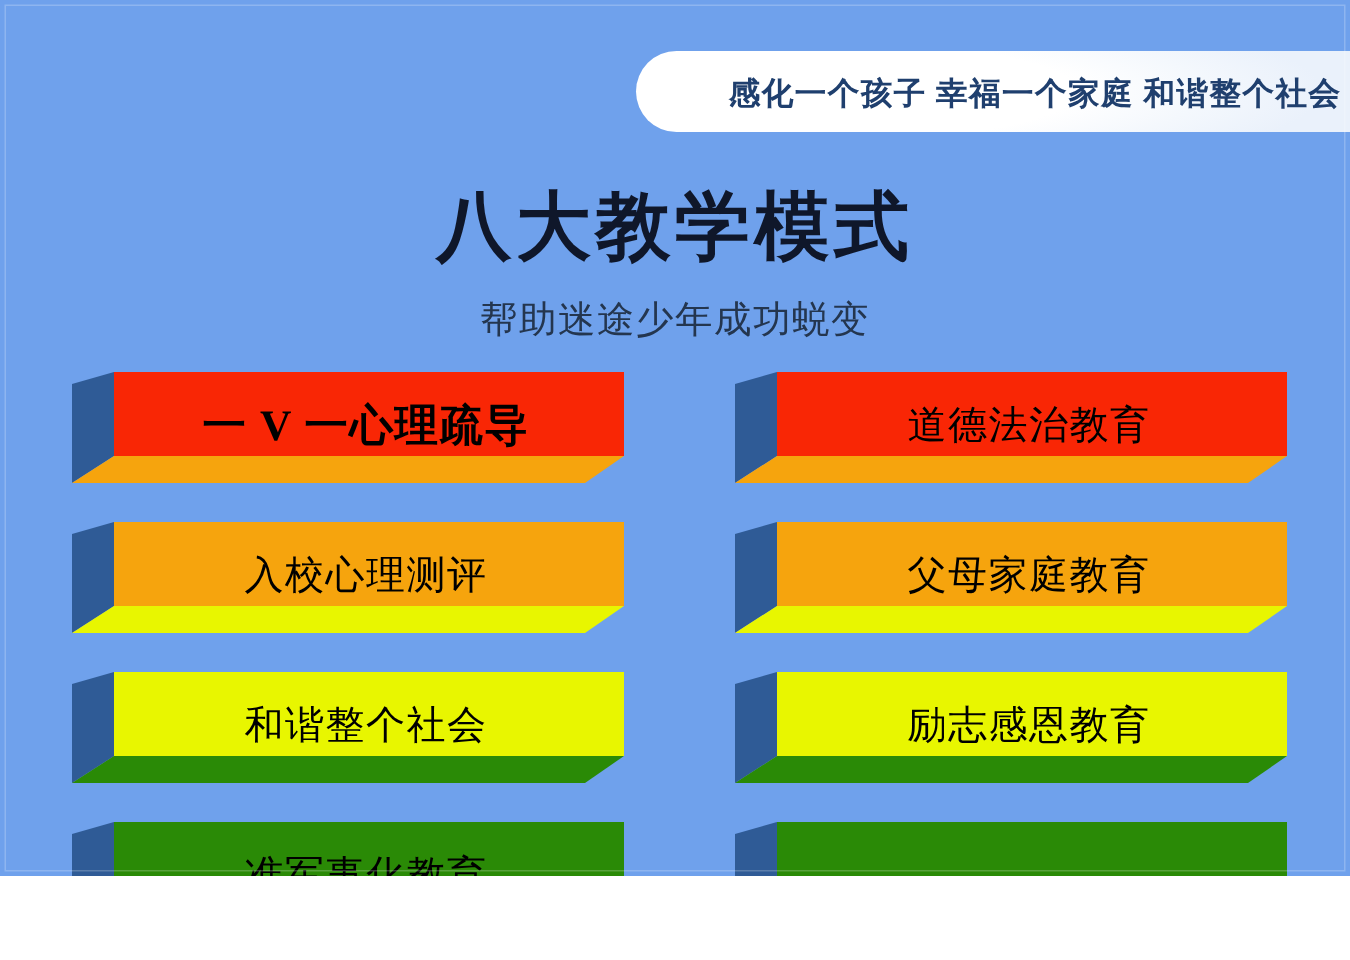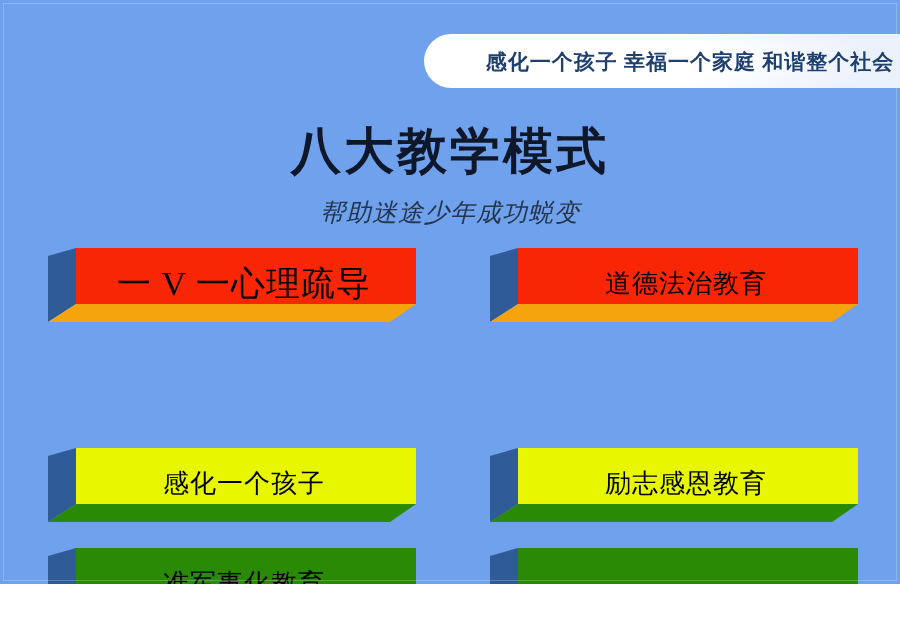--- a/index.html
+++ b/index.html
@@ -69,21 +69,20 @@
     position: absolute;
     left: 0;
     top: 196px;
     width: 900px;
     text-align: center;
     font-family: "Liberation Sans", "DejaVu Sans", sans-serif;
     font-size: 25px;
     letter-spacing: 1px;
     color: #24364f;
     z-index: 12;
-    font-style: italic;
   }
 
   
   .bar {
     position: absolute;
     width: 368px;
     height: 88px;
     z-index: 5;
   }
   .bar svg { display: block; width: 368px; height: 88px; }
@@ -98,22 +97,22 @@
     text-align: center;
     font-family: Liberation Serif, serif;
     font-size: 26px;
     letter-spacing: 1px;
     color: #000000;
     white-space: nowrap;
     pointer-events: none;
   }
   .bar-label.serifish {
     font-family: "Liberation Serif", "DejaVu Serif", serif;
-    font-weight: normal;
-    font-size: 34px;
+    font-weight: bold;
+    font-size: 29px;
   }
 
   
   .col-left  { left: 48px; }
   .col-right { left: 490px; }
 
   .row1 { top: 248px; }
   .row2 { top: 348px; }
   .row3 { top: 448px; }
   .row4 { top: 548px; }
@@ -142,29 +141,45 @@
 
   <div class="bar col-right row1">
     <svg viewBox="0 0 368 88">
       <polygon points="0,8 28,0 28,56 0,74" fill="#2f5b96"></polygon>
       <polygon points="0,74 28,56 368,56 342,74" fill="#f6a40d"></polygon>
       <polygon points="28,0 368,0 368,56 28,56" fill="#f92605"></polygon>
     </svg>
     <div class="bar-label">道德法治教育</div>
   </div>
 
-
+  <div class="bar col-left row2">
+    <svg viewBox="0 0 368 88">
+      <polygon points="0,8 28,0 28,56 0,74" fill="#2f5b96"></polygon>
+      <polygon points="0,74 28,56 368,56 342,74" fill="#e8f600"></polygon>
+      <polygon points="28,0 368,0 368,56 28,56" fill="#f6a40d"></polygon>
+    </svg>
+    <div class="bar-label">入校心理测评</div>
+  </div>
+
+  <div class="bar col-right row2">
+    <svg viewBox="0 0 368 88">
+      <polygon points="0,8 28,0 28,56 0,74" fill="#2f5b96"></polygon>
+      <polygon points="0,74 28,56 368,56 342,74" fill="#e8f600"></polygon>
+      <polygon points="28,0 368,0 368,56 28,56" fill="#f6a40d"></polygon>
+    </svg>
+    <div class="bar-label">父母家庭教育</div>
+  </div>
 
   <div class="bar col-left row3">
     <svg viewBox="0 0 368 88">
       <polygon points="0,8 28,0 28,56 0,74" fill="#2f5b96"></polygon>
       <polygon points="0,74 28,56 368,56 342,74" fill="#2a8a06"></polygon>
       <polygon points="28,0 368,0 368,56 28,56" fill="#e8f600"></polygon>
     </svg>
-    <div class="bar-label">感化一个孩子</div>
+    <div class="bar-label">和谐整个社会</div>
   </div>
 
   <div class="bar col-right row3">
     <svg viewBox="0 0 368 88">
       <polygon points="0,8 28,0 28,56 0,74" fill="#2f5b96"></polygon>
       <polygon points="0,74 28,56 368,56 342,74" fill="#2a8a06"></polygon>
       <polygon points="28,0 368,0 368,56 28,56" fill="#e8f600"></polygon>
     </svg>
     <div class="bar-label">励志感恩教育</div>
   </div>

